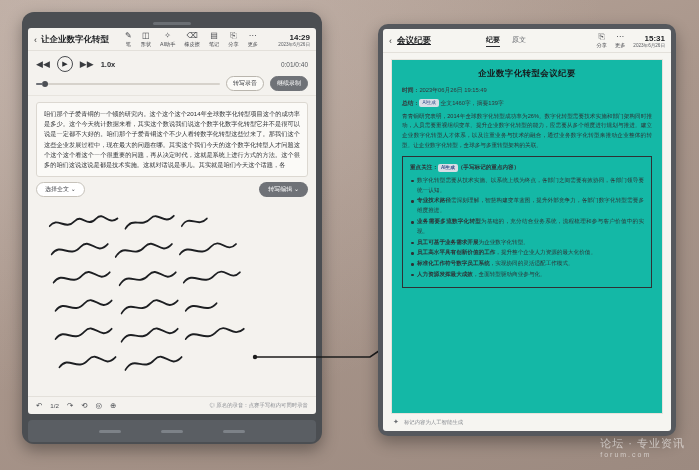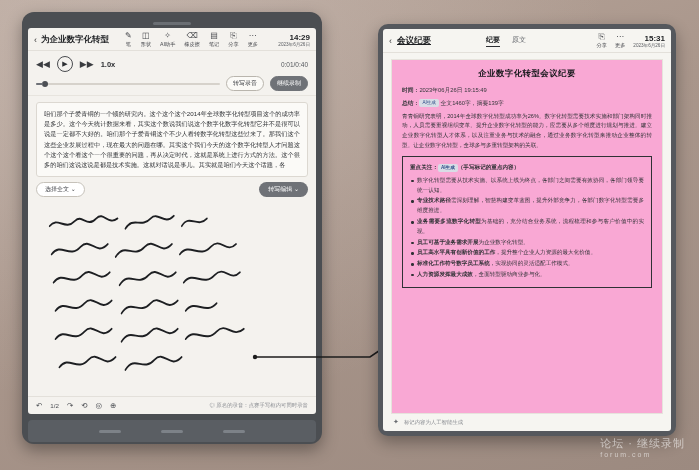--- a/index.html
+++ b/index.html
@@ -168,21 +168,21 @@
   .r-tabs { display: flex; gap: 12px; margin-left: 50px; }
   .r-tab { font-size: 7px; color: #6a6d72; padding-bottom: 1px; }
   .r-tab.active { color: #1d1f22; font-weight: bold; border-bottom: 1.5px solid #2c2e32; }
   .r-tools { display: flex; align-items: center; gap: 8px; margin-left: auto; }
   .r-clock { text-align: right; line-height: 1.15; }
   .r-clock .t { font-size: 8px; font-weight: bold; color: #1d1f22; }
   .r-clock .d { font-size: 4.6px; color: #5a5d62; }
 
   .r-page {
     flex: 1; margin: 6px 8px 0 8px;
-    background: #f9a8d4;
+    background: #14b8a6;
     border: 1px solid #e6e3dc;
     padding: 8px 10px 10px 10px;
     overflow: hidden;
   }
   .r-doc-title {
     text-align: center; font-size: 8.4px; font-weight: bold; color: #17191c;
     letter-spacing: .5px; margin-bottom: 7px;
   }
   .r-meta { font-size: 5.8px; color: #34363a; line-height: 1.7; margin-bottom: 3px; }
   .r-meta b { font-weight: bold; }
@@ -240,21 +240,21 @@
 
 <div class="device-left">
   <div class="bezel-top">
     <div class="cam"></div>
   </div>
 
   <div class="screen-left">
 
     <div class="l-topbar">
       <span class="l-back">‹</span>
-      <span class="l-title">为企业数字化转型</span>
+      <span class="l-title">让企业数字化转型</span>
       <div class="l-tools">
         <div class="l-tool">
           <span class="gi">✎</span>
           <span class="gl">笔</span>
         </div>
         <div class="l-tool">
           <span class="gi">◫</span>
           <span class="gl">形状</span>
         </div>
         <div class="l-tool">
@@ -416,16 +416,16 @@
 
     <div class="r-foot">
       <span class="star">✦</span>
       <span>标记内容为人工智能生成</span>
     </div>
   </div>
 </div>
 
 <div class="wm">
   <div class="stack">
-    <div class="sm1">论坛 · 继续录制</div>
+    <div class="sm1">论坛 · 专业资讯</div>
     <div class="sm2">forum.com</div>
   </div>
 </div>
 
 </body></html>

